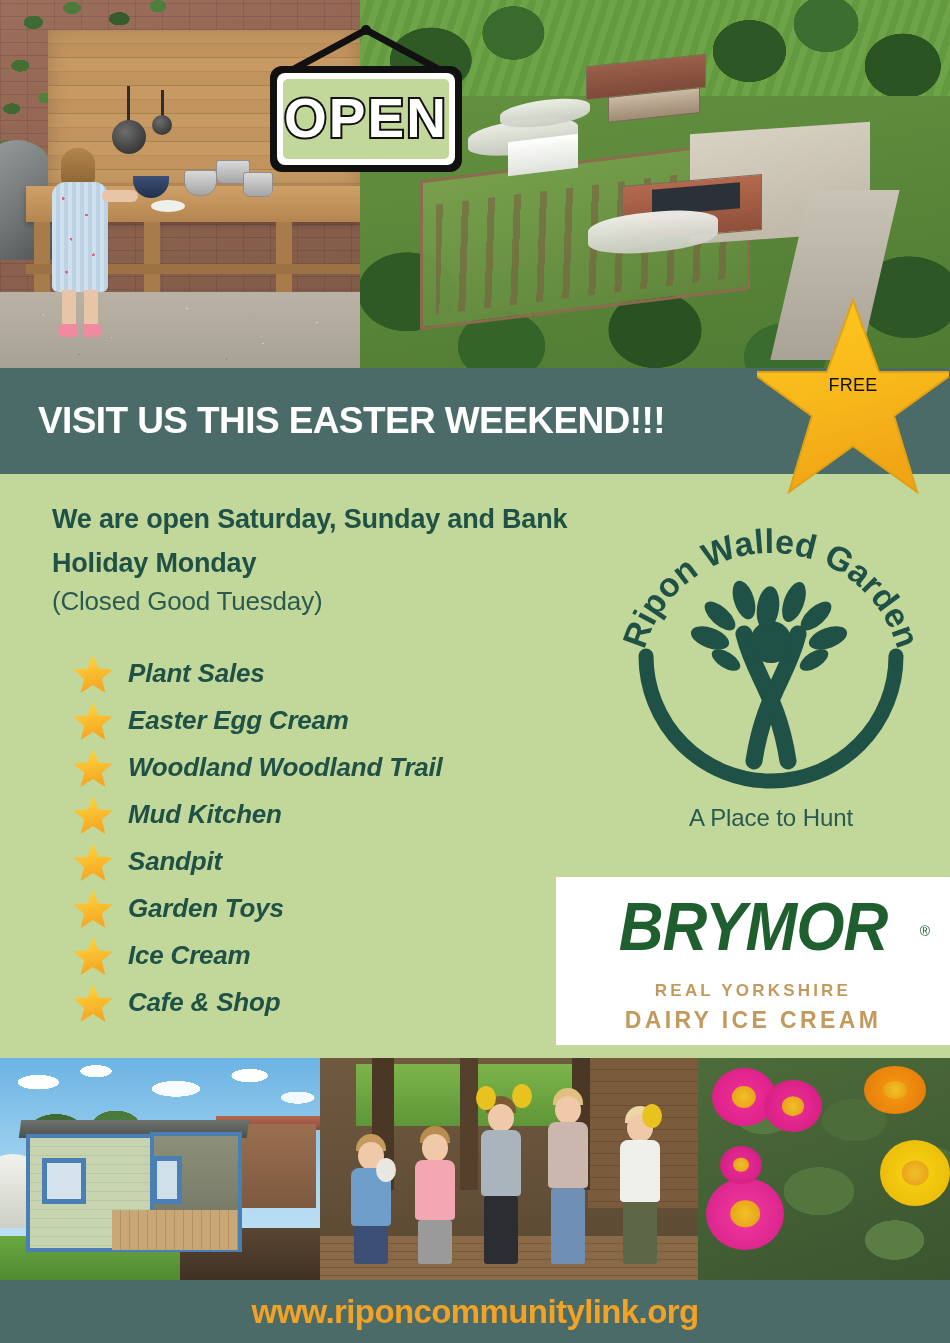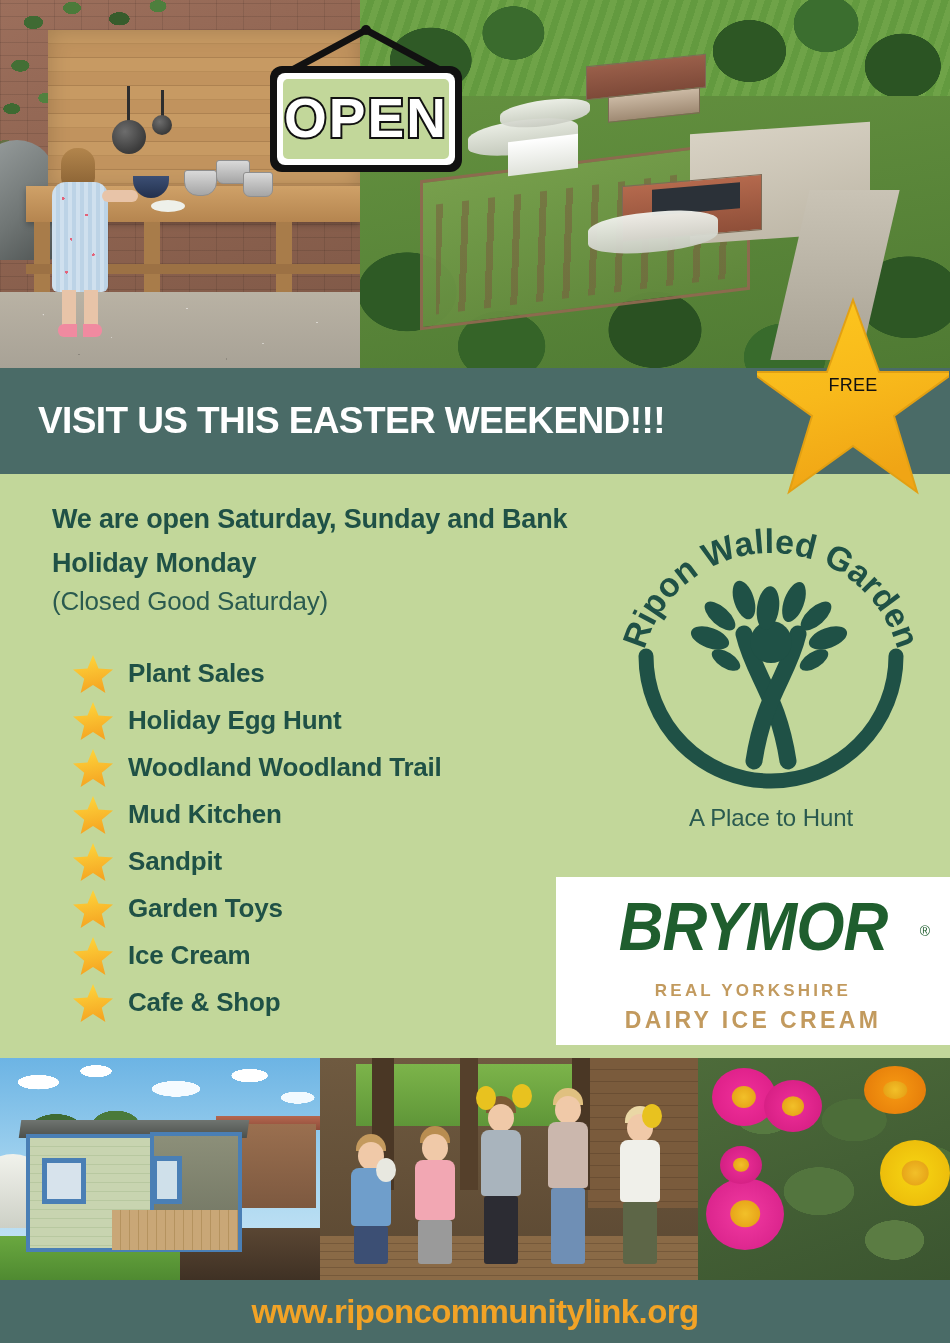--- a/index.html
+++ b/index.html
@@ -315,20 +315,21 @@
 
   .feature-list {
     position: absolute;
     left: 72px; top: 176px;
     list-style: none;
   }
   .feature-item {
     display: flex;
     align-items: center;
     height: 47px;
+    font-style: italic;
   }
   .star-bullet {
     width: 42px; height: 42px;
     flex: 0 0 42px;
     margin-right: 14px;
   }
   .star-bullet svg { display: block; width: 42px; height: 42px; }
   .feature-label {
     color: #1f5146;
     font-size: 26px;
@@ -681,21 +682,21 @@
       <polygon points="96,4 122,76 198,76 137,120 160,196 96,150 32,196 55,120 -6,76 70,76" fill="url(#starGrad)" stroke="#e2a013" stroke-width="2"></polygon>
     </svg>
     <div class="free-star-text">
       <div>FREE</div>
     </div>
   </div>
 
   <div class="content">
 
     <div class="open-line">We are open Saturday, Sunday and Bank Holiday Monday</div>
-    <div class="closed-line">(Closed Good Saturday)</div>
+    <div class="closed-line">(Closed Good Tuesday)</div>
 
     <ul class="feature-list">
       <li class="feature-item">
         <span class="star-bullet">
           <svg viewBox="0 0 42 42" xmlns="http://www.w3.org/2000/svg">
               <defs>
                 <linearGradient id="sb1" x1="0" y1="0" x2="0.2" y2="1">
                   <stop offset="0%" stop-color="#ffd93d"></stop>
                   <stop offset="100%" stop-color="#f5a623"></stop>
                 </linearGradient>
@@ -704,21 +705,21 @@
             </svg>
         </span>
         <span class="feature-label">Plant Sales</span>
       </li>
       <li class="feature-item">
         <span class="star-bullet">
           <svg viewBox="0 0 42 42" xmlns="http://www.w3.org/2000/svg">
               <polygon points="21,2 26.5,15.5 41,16.5 29.8,25.8 33.4,40 21,32 8.6,40 12.2,25.8 1,16.5 15.5,15.5" fill="url(#sb1)"></polygon>
             </svg>
         </span>
-        <span class="feature-label">Holiday Egg Hunt</span>
+        <span class="feature-label">Easter Egg Cream</span>
       </li>
       <li class="feature-item">
         <span class="star-bullet">
           <svg viewBox="0 0 42 42" xmlns="http://www.w3.org/2000/svg">
               <polygon points="21,2 26.5,15.5 41,16.5 29.8,25.8 33.4,40 21,32 8.6,40 12.2,25.8 1,16.5 15.5,15.5" fill="url(#sb1)"></polygon>
             </svg>
         </span>
         <span class="feature-label">Woodland Woodland Trail</span>
       </li>
       <li class="feature-item">

